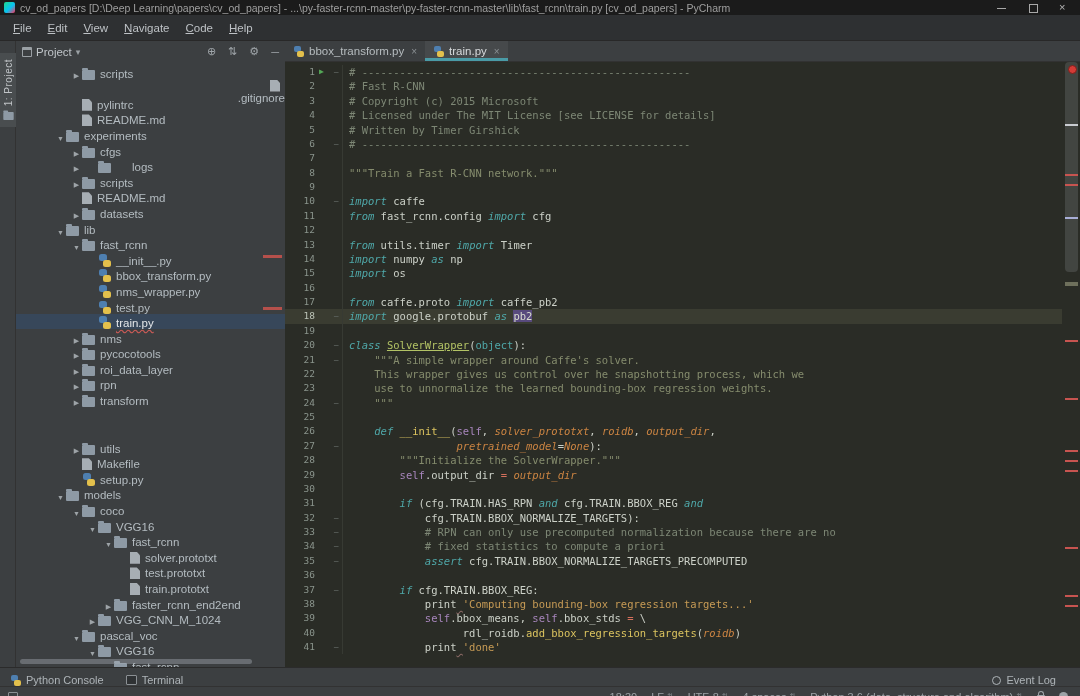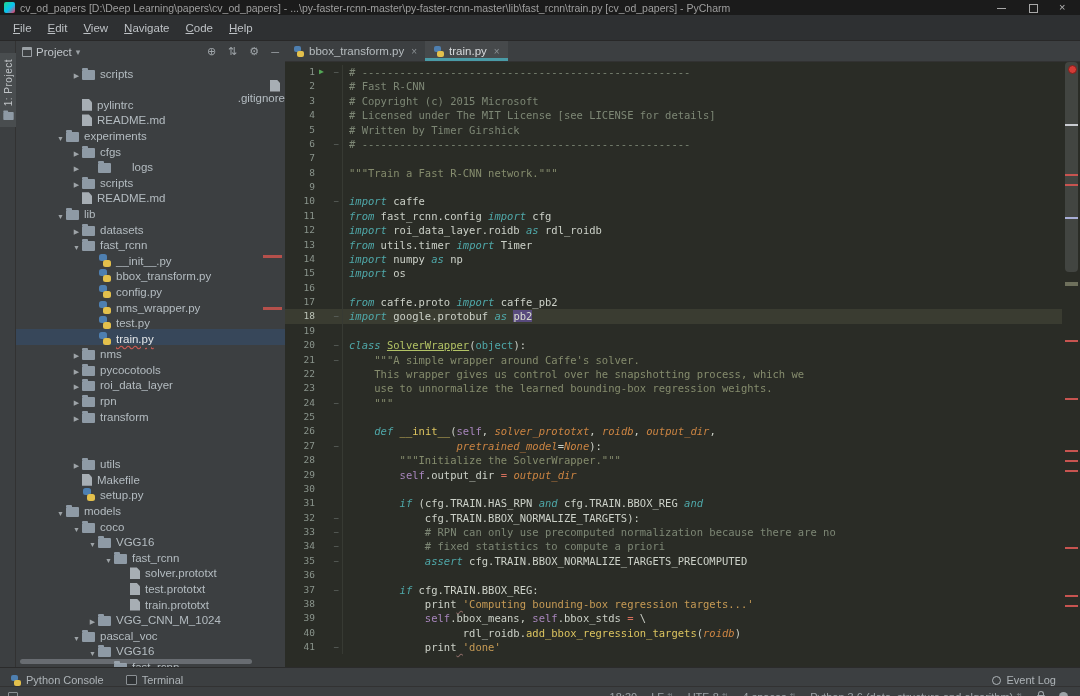--- a/index.html
+++ b/index.html
@@ -212,53 +212,48 @@
           <div class="tree-row" style="padding-left: 55px;">
             <span class="t-arrow" style="font-size: 7px;">▶</span>
             <span class="t-icon icon-folder"></span>
             <span class="t-label">scripts</span>
           </div>
           <div class="tree-row" style="padding-left: 55px;">
             <span class="t-arrow" style="font-size: 7px;"></span>
             <span class="t-icon icon-file"></span>
             <span class="t-label">README.md</span>
           </div>
+          <div class="tree-row" style="padding-left: 55px;">
+            <span class="t-arrow" style="font-size: 7px;">▶</span>
+            <span class="t-icon icon-folder"></span>
+            <span class="t-label">datasets</span>
+          </div>
           <div class="tree-row" style="padding-left: 39px;">
             <span class="t-arrow" style="font-size: 7px;">▼</span>
             <span class="t-icon icon-folder"></span>
             <span class="t-label">lib</span>
           </div>
           <div class="tree-row" style="padding-left: 55px;">
-            <span class="t-arrow" style="font-size: 7px;">▶</span>
-            <span class="t-icon icon-folder"></span>
-            <span class="t-label">datasets</span>
-          </div>
-          <div class="tree-row" style="padding-left: 55px;">
             <span class="t-arrow" style="font-size: 7px;">▼</span>
             <span class="t-icon icon-folder"></span>
             <span class="t-label">fast_rcnn</span>
           </div>
           <div class="tree-row" style="padding-left: 71px;">
             <span class="t-arrow" style="font-size: 7px;"></span>
             <span class="t-icon icon-py"></span>
             <span class="t-label">__init__.py</span>
           </div>
           <div class="tree-row" style="padding-left: 71px;">
             <span class="t-arrow" style="font-size: 7px;"></span>
             <span class="t-icon icon-py"></span>
             <span class="t-label">bbox_transform.py</span>
           </div>
           <div class="tree-row" style="padding-left: 71px;">
             <span class="t-arrow" style="font-size: 7px;"></span>
             <span class="t-icon icon-py"></span>
-            <span class="t-label">config.py</span>
-          </div>
-          <div class="tree-row" style="padding-left: 71px;">
-            <span class="t-arrow" style="font-size: 7px;"></span>
-            <span class="t-icon icon-py"></span>
             <span class="t-label">nms_wrapper.py</span>
           </div>
           <div class="tree-row" style="padding-left: 71px;">
             <span class="t-arrow" style="font-size: 7px;"></span>
             <span class="t-icon icon-py"></span>
             <span class="t-label">test.py</span>
           </div>
           <div class="tree-row selected" style="padding-left: 71px;">
             <span class="t-arrow" style="font-size: 7px;"></span>
             <span class="t-icon icon-py"></span>
@@ -331,20 +326,25 @@
           </div>
           <div class="tree-row" style="padding-left: 103px;">
             <span class="t-arrow" style="font-size: 7px;"></span>
             <span class="t-icon icon-file"></span>
             <span class="t-label">test.prototxt</span>
           </div>
           <div class="tree-row" style="padding-left: 103px;">
             <span class="t-arrow" style="font-size: 7px;"></span>
             <span class="t-icon icon-file"></span>
             <span class="t-label">train.prototxt</span>
+          </div>
+          <div class="tree-row" style="padding-left: 87px;">
+            <span class="t-arrow" style="font-size: 7px;">▶</span>
+            <span class="t-icon icon-folder"></span>
+            <span class="t-label">faster_rcnn_end2end</span>
           </div>
           <div class="tree-row" style="padding-left: 71px;">
             <span class="t-arrow" style="font-size: 7px;">▶</span>
             <span class="t-icon icon-folder"></span>
             <span class="t-label">VGG_CNN_M_1024</span>
           </div>
           <div class="tree-row" style="padding-left: 55px;">
             <span class="t-arrow" style="font-size: 7px;">▼</span>
             <span class="t-icon icon-folder"></span>
             <span class="t-label">pascal_voc</span>
@@ -384,21 +384,21 @@
             <div class="code-line"><span class="gut"><span class="ln">2</span><span class="gx"><span></span><span></span></span></span><span class="src"><span class="cm"># Fast R-CNN</span></span></div>
             <div class="code-line"><span class="gut"><span class="ln">3</span><span class="gx"><span></span><span></span></span></span><span class="src"><span class="cm"># Copyright (c) 2015 Microsoft</span></span></div>
             <div class="code-line"><span class="gut"><span class="ln">4</span><span class="gx"><span></span><span></span></span></span><span class="src"><span class="cm"># Licensed under The MIT License [see LICENSE for details]</span></span></div>
             <div class="code-line"><span class="gut"><span class="ln">5</span><span class="gx"><span></span><span></span></span></span><span class="src"><span class="cm"># Written by Timer Girshick</span></span></div>
             <div class="code-line"><span class="gut"><span class="ln">6</span><span class="gx"><span></span><span class="fold">−</span></span></span><span class="src"><span class="cm"># ----------------------------------------------------</span></span></div>
             <div class="code-line"><span class="gut"><span class="ln">7</span><span class="gx"><span></span><span></span></span></span><span class="src"></span></div>
             <div class="code-line"><span class="gut"><span class="ln">8</span><span class="gx"><span></span><span></span></span></span><span class="src"><span class="doc">"""Train a Fast R-CNN network."""</span></span></div>
             <div class="code-line"><span class="gut"><span class="ln">9</span><span class="gx"><span></span><span></span></span></span><span class="src"></span></div>
             <div class="code-line"><span class="gut"><span class="ln">10</span><span class="gx"><span></span><span class="fold">−</span></span></span><span class="src"><span class="kw">import</span><span class="txt"> caffe</span></span></div>
             <div class="code-line"><span class="gut"><span class="ln">11</span><span class="gx"><span></span><span></span></span></span><span class="src"><span class="kw">from</span><span class="txt"> fast_rcnn.config </span><span class="kw">import</span><span class="txt"> cfg</span></span></div>
-            <div class="code-line"><span class="gut"><span class="ln">12</span><span class="gx"><span></span><span></span></span></span><span class="src"><span class="kw">import</span><span class="txt"> roi_data_layer.roidb </span><span class="kw">as</span><span class="txt"> rdl_roidb</span></span></div>
+            <div class="code-line"><span class="gut"><span class="ln">12</span><span class="gx"><span></span><span></span></span></span></div>
             <div class="code-line"><span class="gut"><span class="ln">13</span><span class="gx"><span></span><span></span></span></span><span class="src"><span class="kw">from</span><span class="txt"> utils.timer </span><span class="kw">import</span><span class="txt"> Timer</span></span></div>
             <div class="code-line"><span class="gut"><span class="ln">14</span><span class="gx"><span></span><span></span></span></span><span class="src"><span class="kw">import</span><span class="txt"> numpy </span><span class="kw">as</span><span class="txt"> np</span></span></div>
             <div class="code-line"><span class="gut"><span class="ln">15</span><span class="gx"><span></span><span></span></span></span><span class="src"><span class="kw">import</span><span class="txt"> os</span></span></div>
             <div class="code-line"><span class="gut"><span class="ln">16</span><span class="gx"><span></span><span></span></span></span><span class="src"></span></div>
             <div class="code-line"><span class="gut"><span class="ln">17</span><span class="gx"><span></span><span></span></span></span><span class="src"><span class="kw">from</span><span class="txt"> caffe.proto </span><span class="kw">import</span><span class="txt"> caffe_pb2</span></span></div>
             <div class="code-line caret"><span class="gut"><span class="ln">18</span><span class="gx"><span></span><span class="fold">−</span></span></span><span class="src"><span class="kw">import</span><span class="txt"> google.protobuf </span><span class="kw">as</span><span class="txt"> </span><span class="sel">pb2</span></span></div>
             <div class="code-line"><span class="gut"><span class="ln">19</span><span class="gx"><span></span><span></span></span></span><span class="src"></span></div>
             <div class="code-line"><span class="gut"><span class="ln">20</span><span class="gx"><span></span><span class="fold">−</span></span></span><span class="src"><span class="kw">class</span><span class="txt"> </span><span class="cls">SolverWrapper</span><span class="txt">(</span><span class="bi">object</span><span class="txt">):</span></span></div>
             <div class="code-line"><span class="gut"><span class="ln">21</span><span class="gx"><span></span><span class="fold">−</span></span></span><span class="src"><span class="txt">    </span><span class="doc">"""A simple wrapper around Caffe's solver.</span></span></div>
             <div class="code-line"><span class="gut"><span class="ln">22</span><span class="gx"><span></span><span></span></span></span><span class="src"><span class="doc">    This wrapper gives us control over he snapshotting process, which we</span></span></div>

